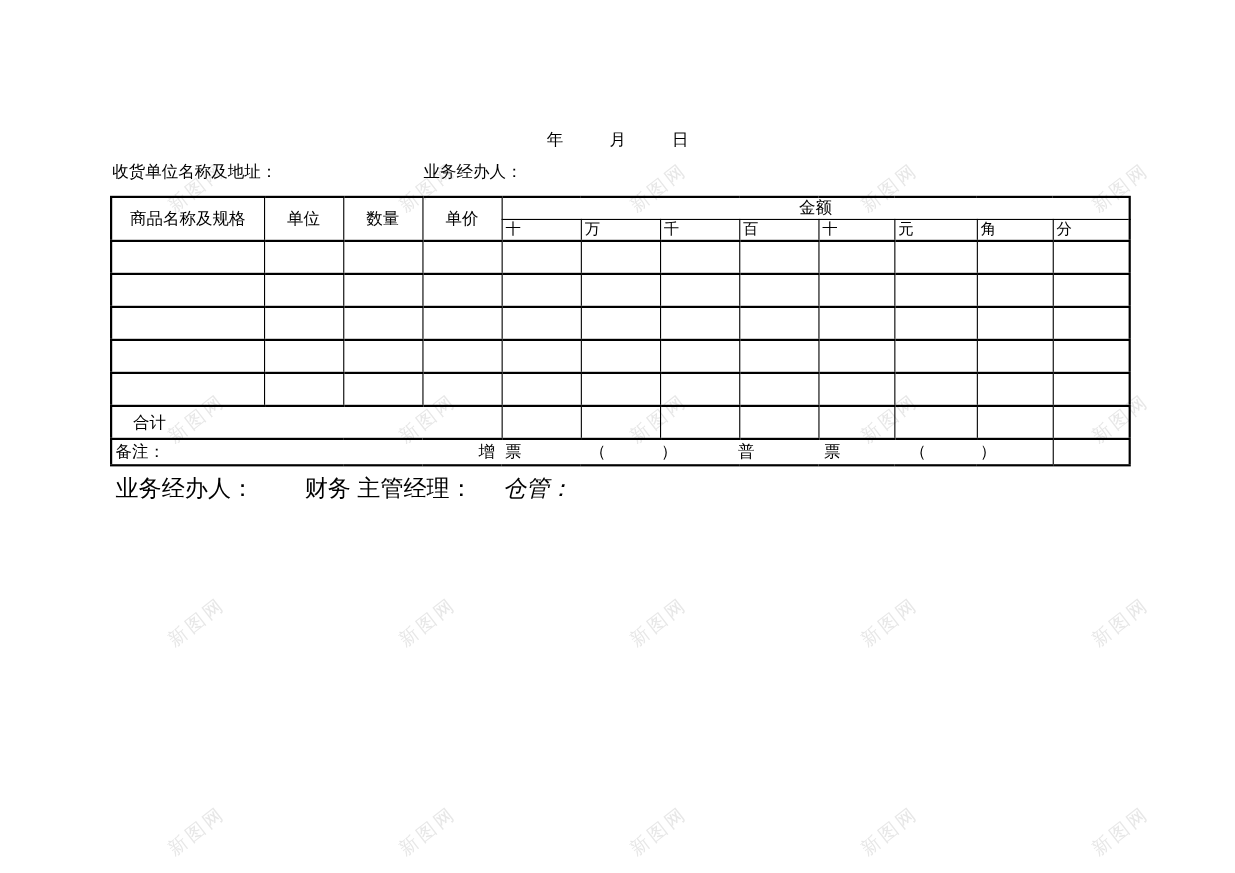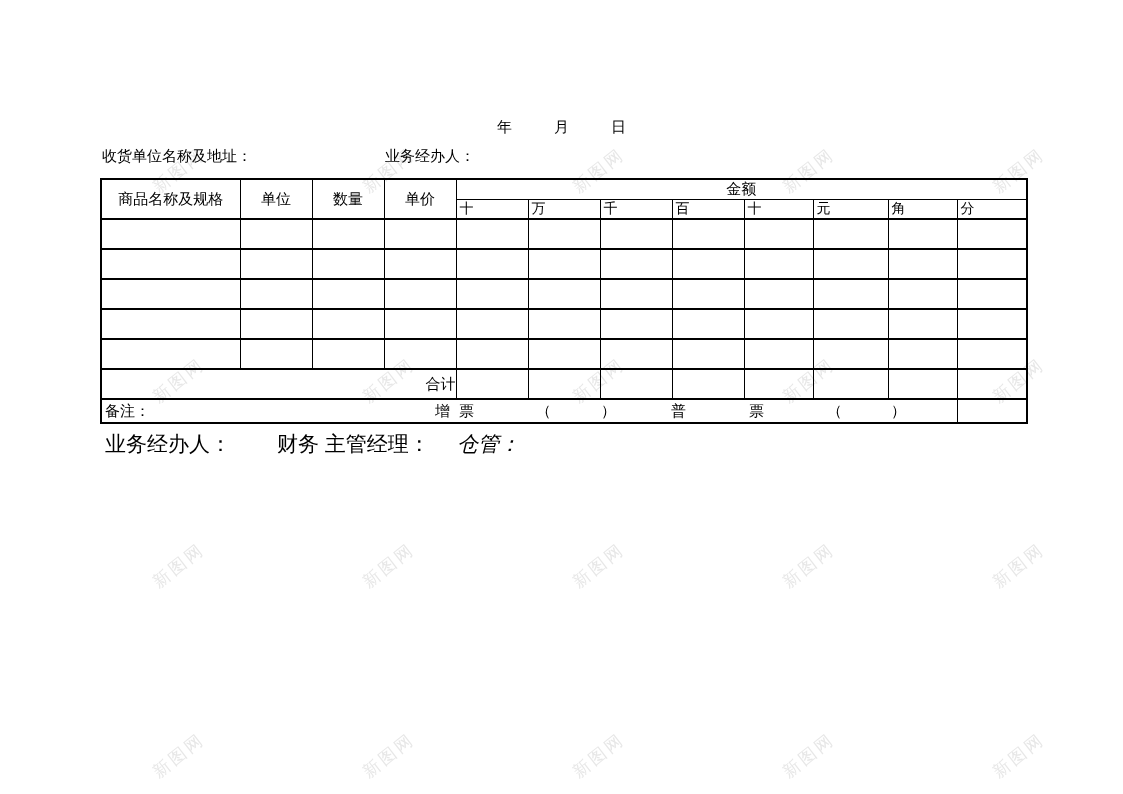--- a/index.html
+++ b/index.html
@@ -64,21 +64,21 @@
     overflow: hidden;
     background: transparent;
   }
   tr.h1 { height: 19px; }
   tr.h2 { height: 16px; }
   tr.data-row { height: 30px; }
   tr.total-row { height: 30px; }
   tr.remarks-row { height: 24px; padding-left: 10px; }
   th.amount-th { border-bottom-width: 1px; margin-left: 28px; }
   tr.h2 th { border-top-width: 1px; text-align: left; padding-left: 3px; font-size: 14px; }
-  td.total-label-cell { text-align: right; padding-left: 3px; }
+  td.total-label-cell { text-align: left; padding-left: 19px; }
   td.remarks-cell { position: relative; text-align: left; }
   .remarks-label { position: absolute; left: 3px; top: 50%; transform: translateY(-50%); }
   .rp { position: absolute; top: 50%; transform: translateY(-50%); }
   .rp0 { left: 333px; } .rp1 { left: 357px; } .rp2 { left: 434px; } .rp3 { left: 499px; }
   .rp4 { left: 569px; } .rp5 { left: 647px; } .rp6 { left: 725px; } .rp7 { left: 789px; }
   
   .signatures { position: absolute; top: 430px; left: 0; width: 100%; height: 20px; font-size: 21px; z-index: 2; }
   .sig-agent { position: absolute; left: 105px; }
   .sig-finance { position: absolute; left: 277px; }
   .sig-warehouse { position: absolute; left: 457px; font-style: italic; }

